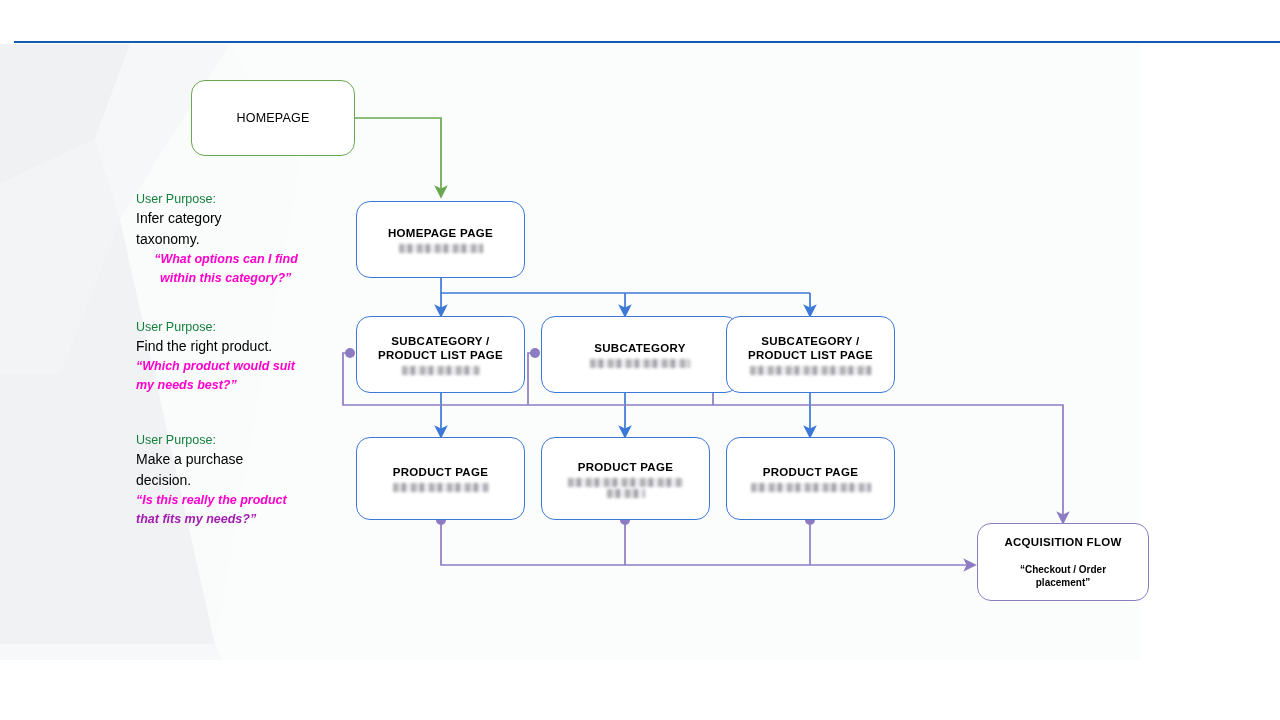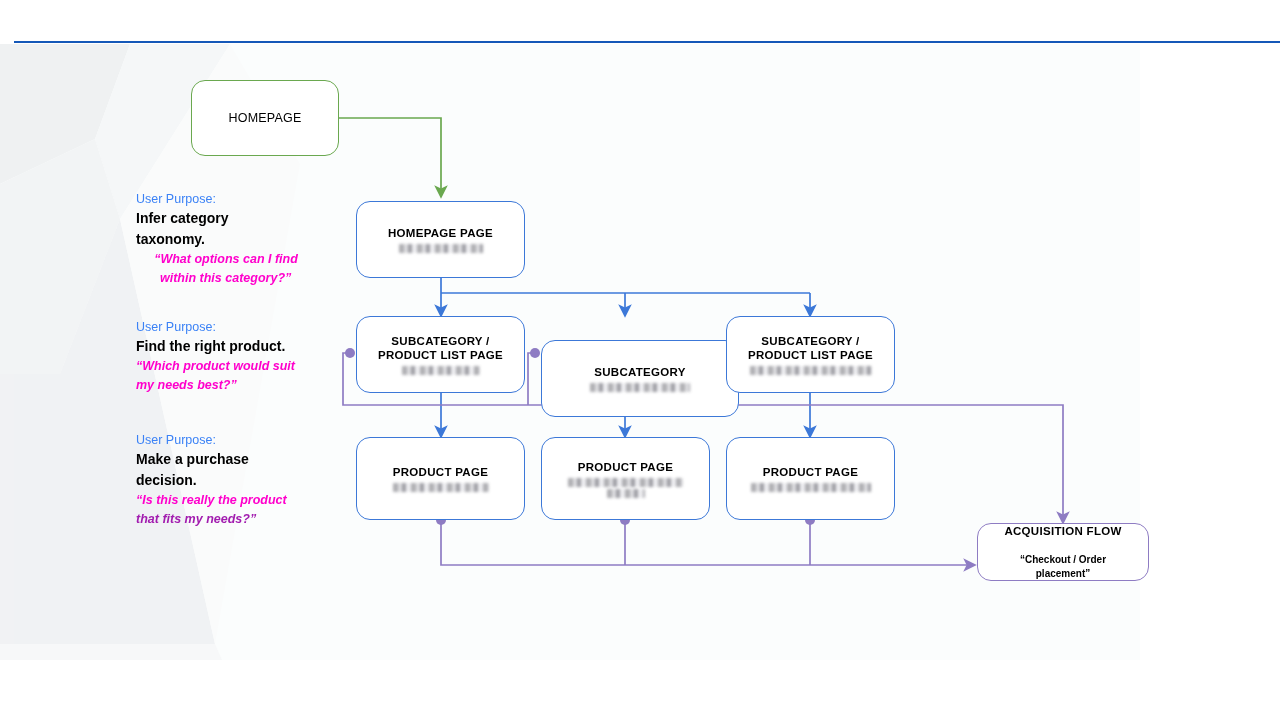--- a/index.html
+++ b/index.html
@@ -47,27 +47,27 @@
 
   
   .purpose {
     position: absolute;
     width: 180px;
     color: #000000;
   }
   .purpose .pre {
     font-size: 12.5px;
     line-height: 18px;
-    color: #3b82f6;
+    color: #15803d;
     font-weight: 400;
   }
   .purpose .goal {
     font-size: 14px;
     line-height: 21px;
-    font-weight: 700;
+    font-weight: 400;
     color: #000000;
   }
   .purpose .quote {
     font-size: 12.5px;
     line-height: 19px;
     font-weight: 700;
     font-style: italic;
   }
 
   
@@ -206,40 +206,40 @@
   </div>
 
   <div class="purpose" style="left:136px; top:431px;">
     <div class="pre">User Purpose:</div>
     <div class="goal">Make a purchase</div>
     <div class="goal">decision.</div>
     <div class="quote" style="color:#ff00cc;">“Is this really the product</div>
     <div class="quote" style="color:#a21caf;">that fits my needs?”</div>
   </div>
 
-  <div class="node plain" style="left:191px; top:80px; width:148px; height:76px; border:1.7px solid #6aa84f;">
+  <div class="node plain" style="left:191px; top:80px; width:164px; height:76px; border:1.7px solid #6aa84f;">
     <div class="title">HOMEPAGE</div>
   </div>
 
   <div class="node" style="left:356px; top:201px; width:169px; height:77px; border:1.7px solid #3c78d8;">
     <div class="title">HOMEPAGE PAGE</div>
     <div class="redacted">
       <div class="bar" style="width:84px;"></div>
     </div>
   </div>
 
   <div class="node" style="left:356px; top:316px; width:169px; height:77px; border:1.7px solid #3c78d8;">
     <div class="title">SUBCATEGORY /</div>
     <div class="title">PRODUCT LIST PAGE</div>
     <div class="redacted">
       <div class="bar" style="width:78px;"></div>
     </div>
   </div>
 
-  <div class="node" style="left:541px; top:316px; width:198px; height:77px; border:1.7px solid #3c78d8;margin-top:24px;">
+  <div class="node" style="left:541px; top:316px; width:198px; height:77px; border:1.7px solid #3c78d8;">
     <div class="title">SUBCATEGORY</div>
     <div class="redacted">
       <div class="bar" style="width:100px;"></div>
     </div>
   </div>
 
   <div class="node" style="left:726px; top:316px; width:169px; height:77px; border:1.7px solid #3c78d8;">
     <div class="title">SUBCATEGORY /</div>
     <div class="title">PRODUCT LIST PAGE</div>
     <div class="redacted">
@@ -262,19 +262,19 @@
     </div>
   </div>
 
   <div class="node" style="left:726px; top:437px; width:169px; height:83px; border:1.7px solid #3c78d8;">
     <div class="title">PRODUCT PAGE</div>
     <div class="redacted">
       <div class="bar" style="width:120px;"></div>
     </div>
   </div>
 
-  <div class="node" style="left:977px; top:523px; width:172px; height:58px; border:1.7px solid #8e7cc3;justify-content:space-between;">
+  <div class="node" style="left:977px; top:523px; width:172px; height:78px; border:1.7px solid #8e7cc3;">
     <div class="title">ACQUISITION FLOW</div>
     <div class="subtitle">“Checkout / Order</div>
     <div class="subtitle" style="margin-top:0;">placement”</div>
   </div>
 
 </div>
 
 </body></html>

